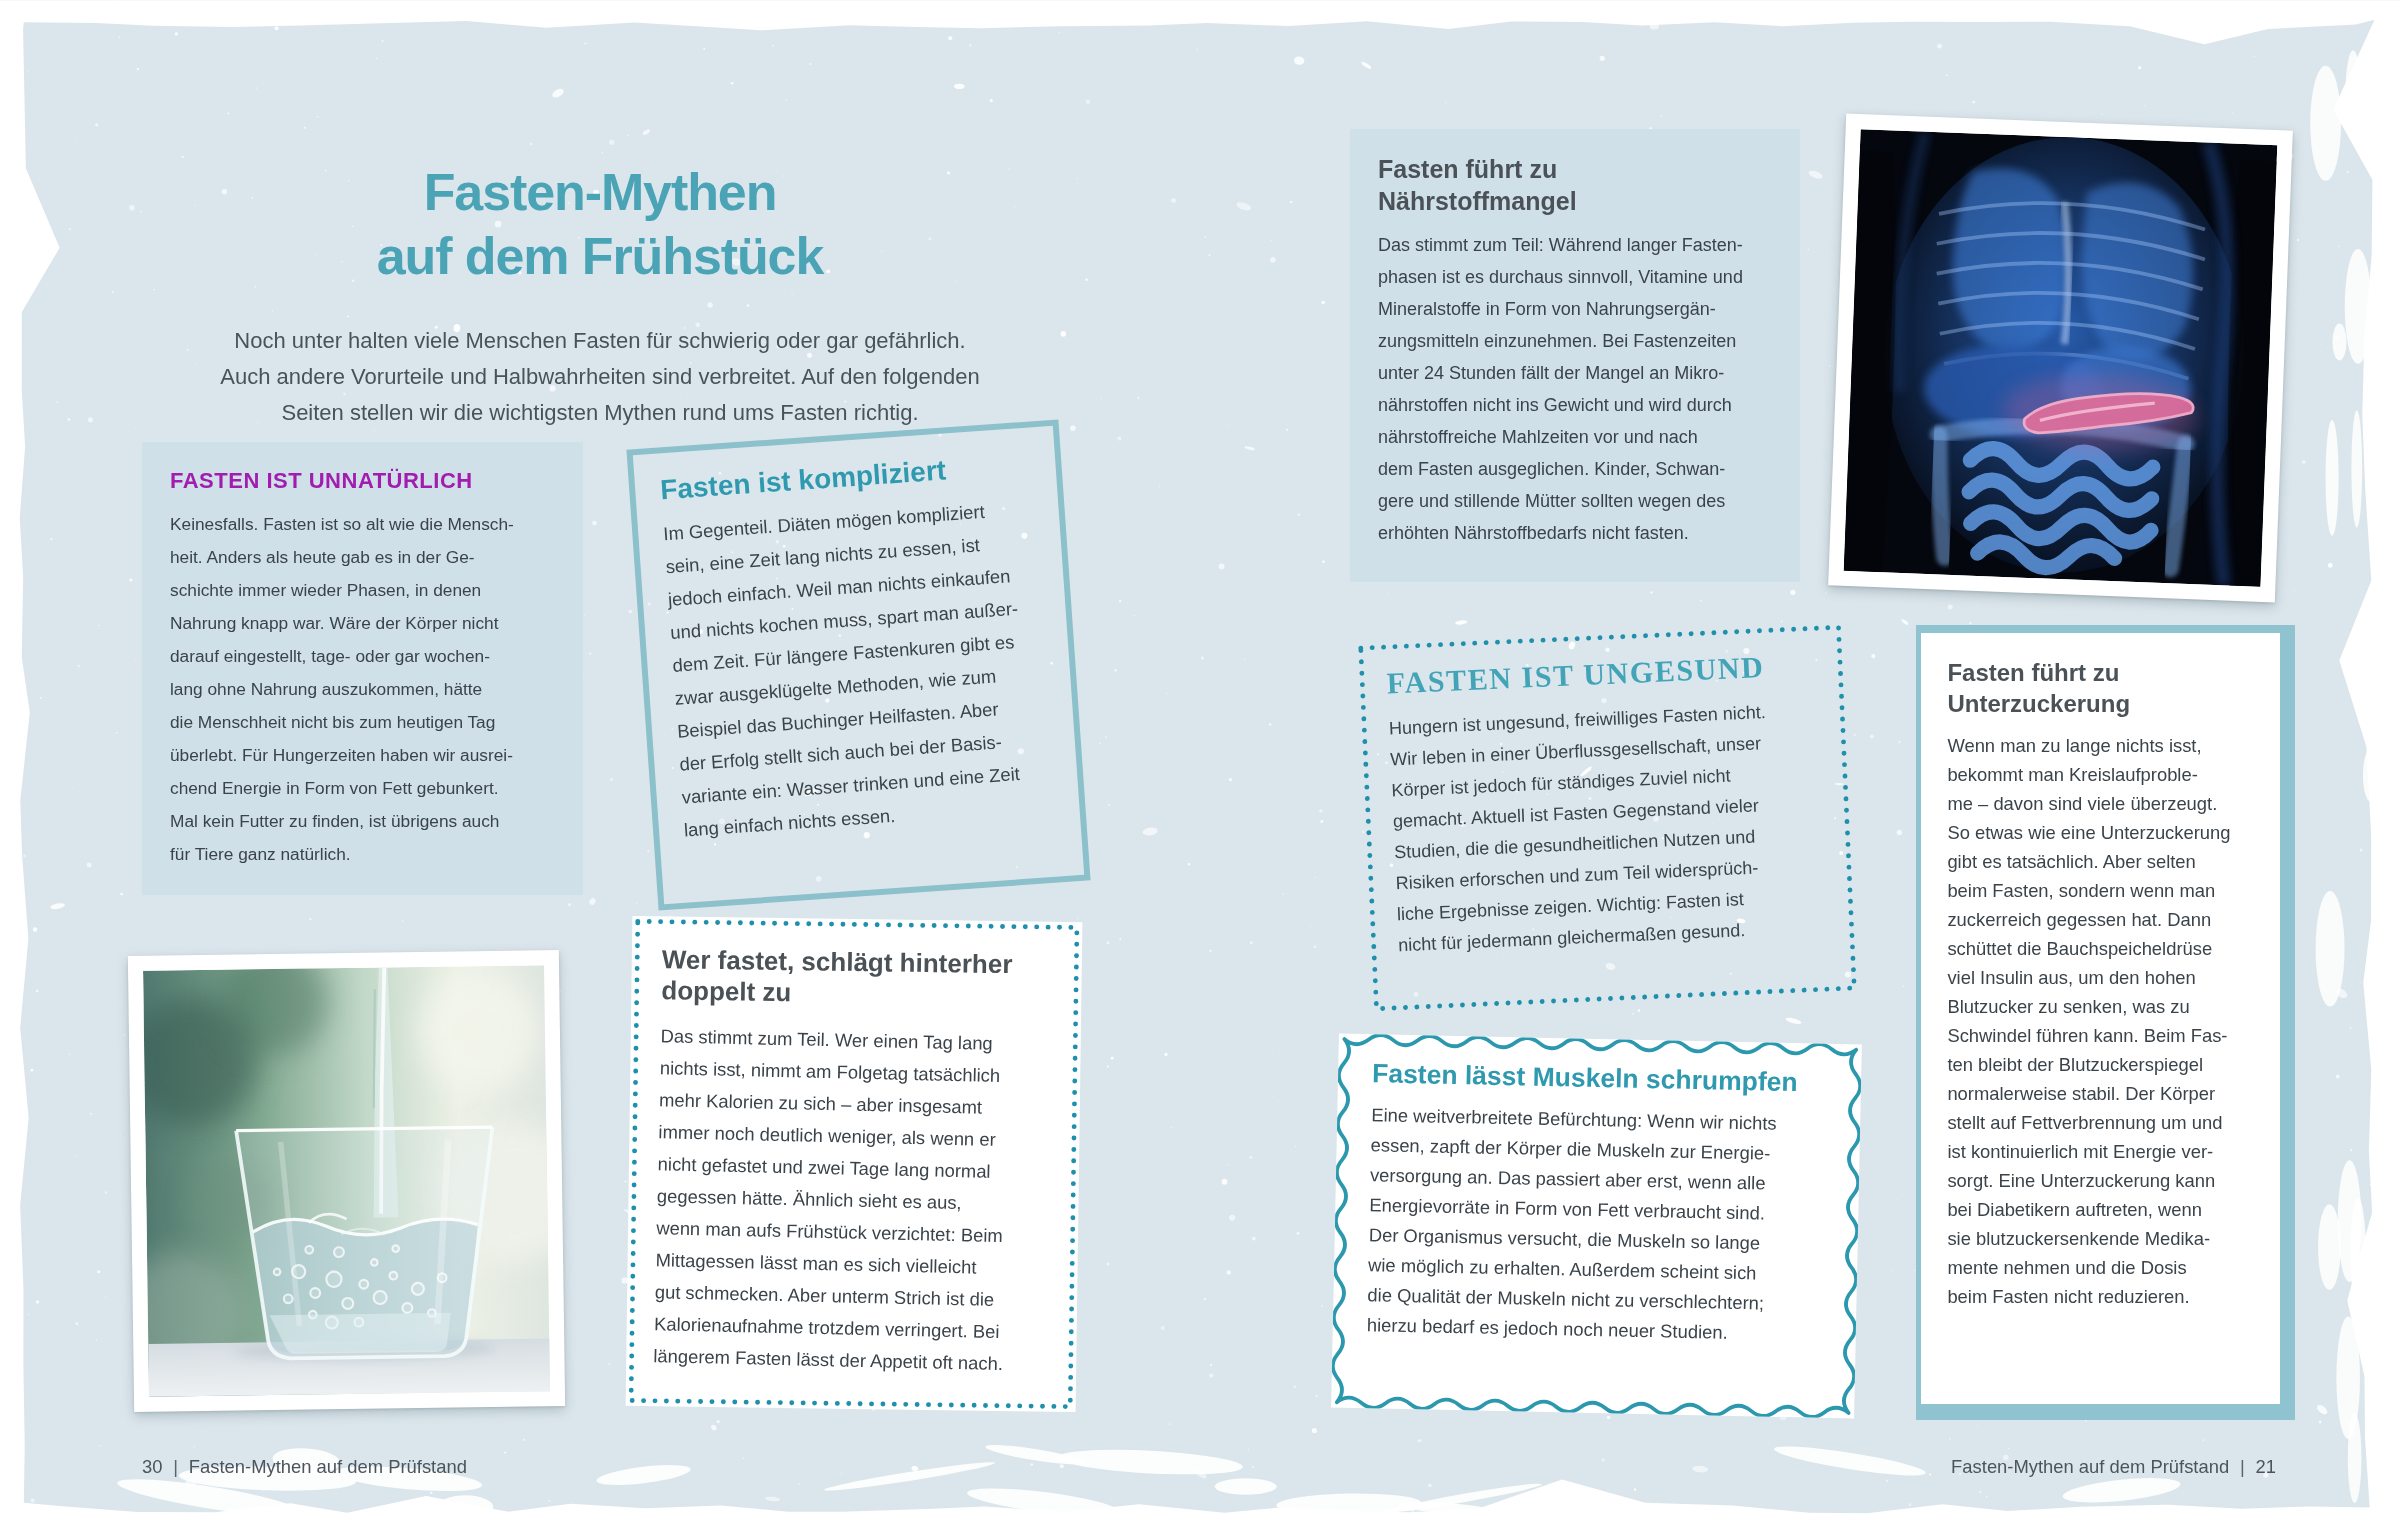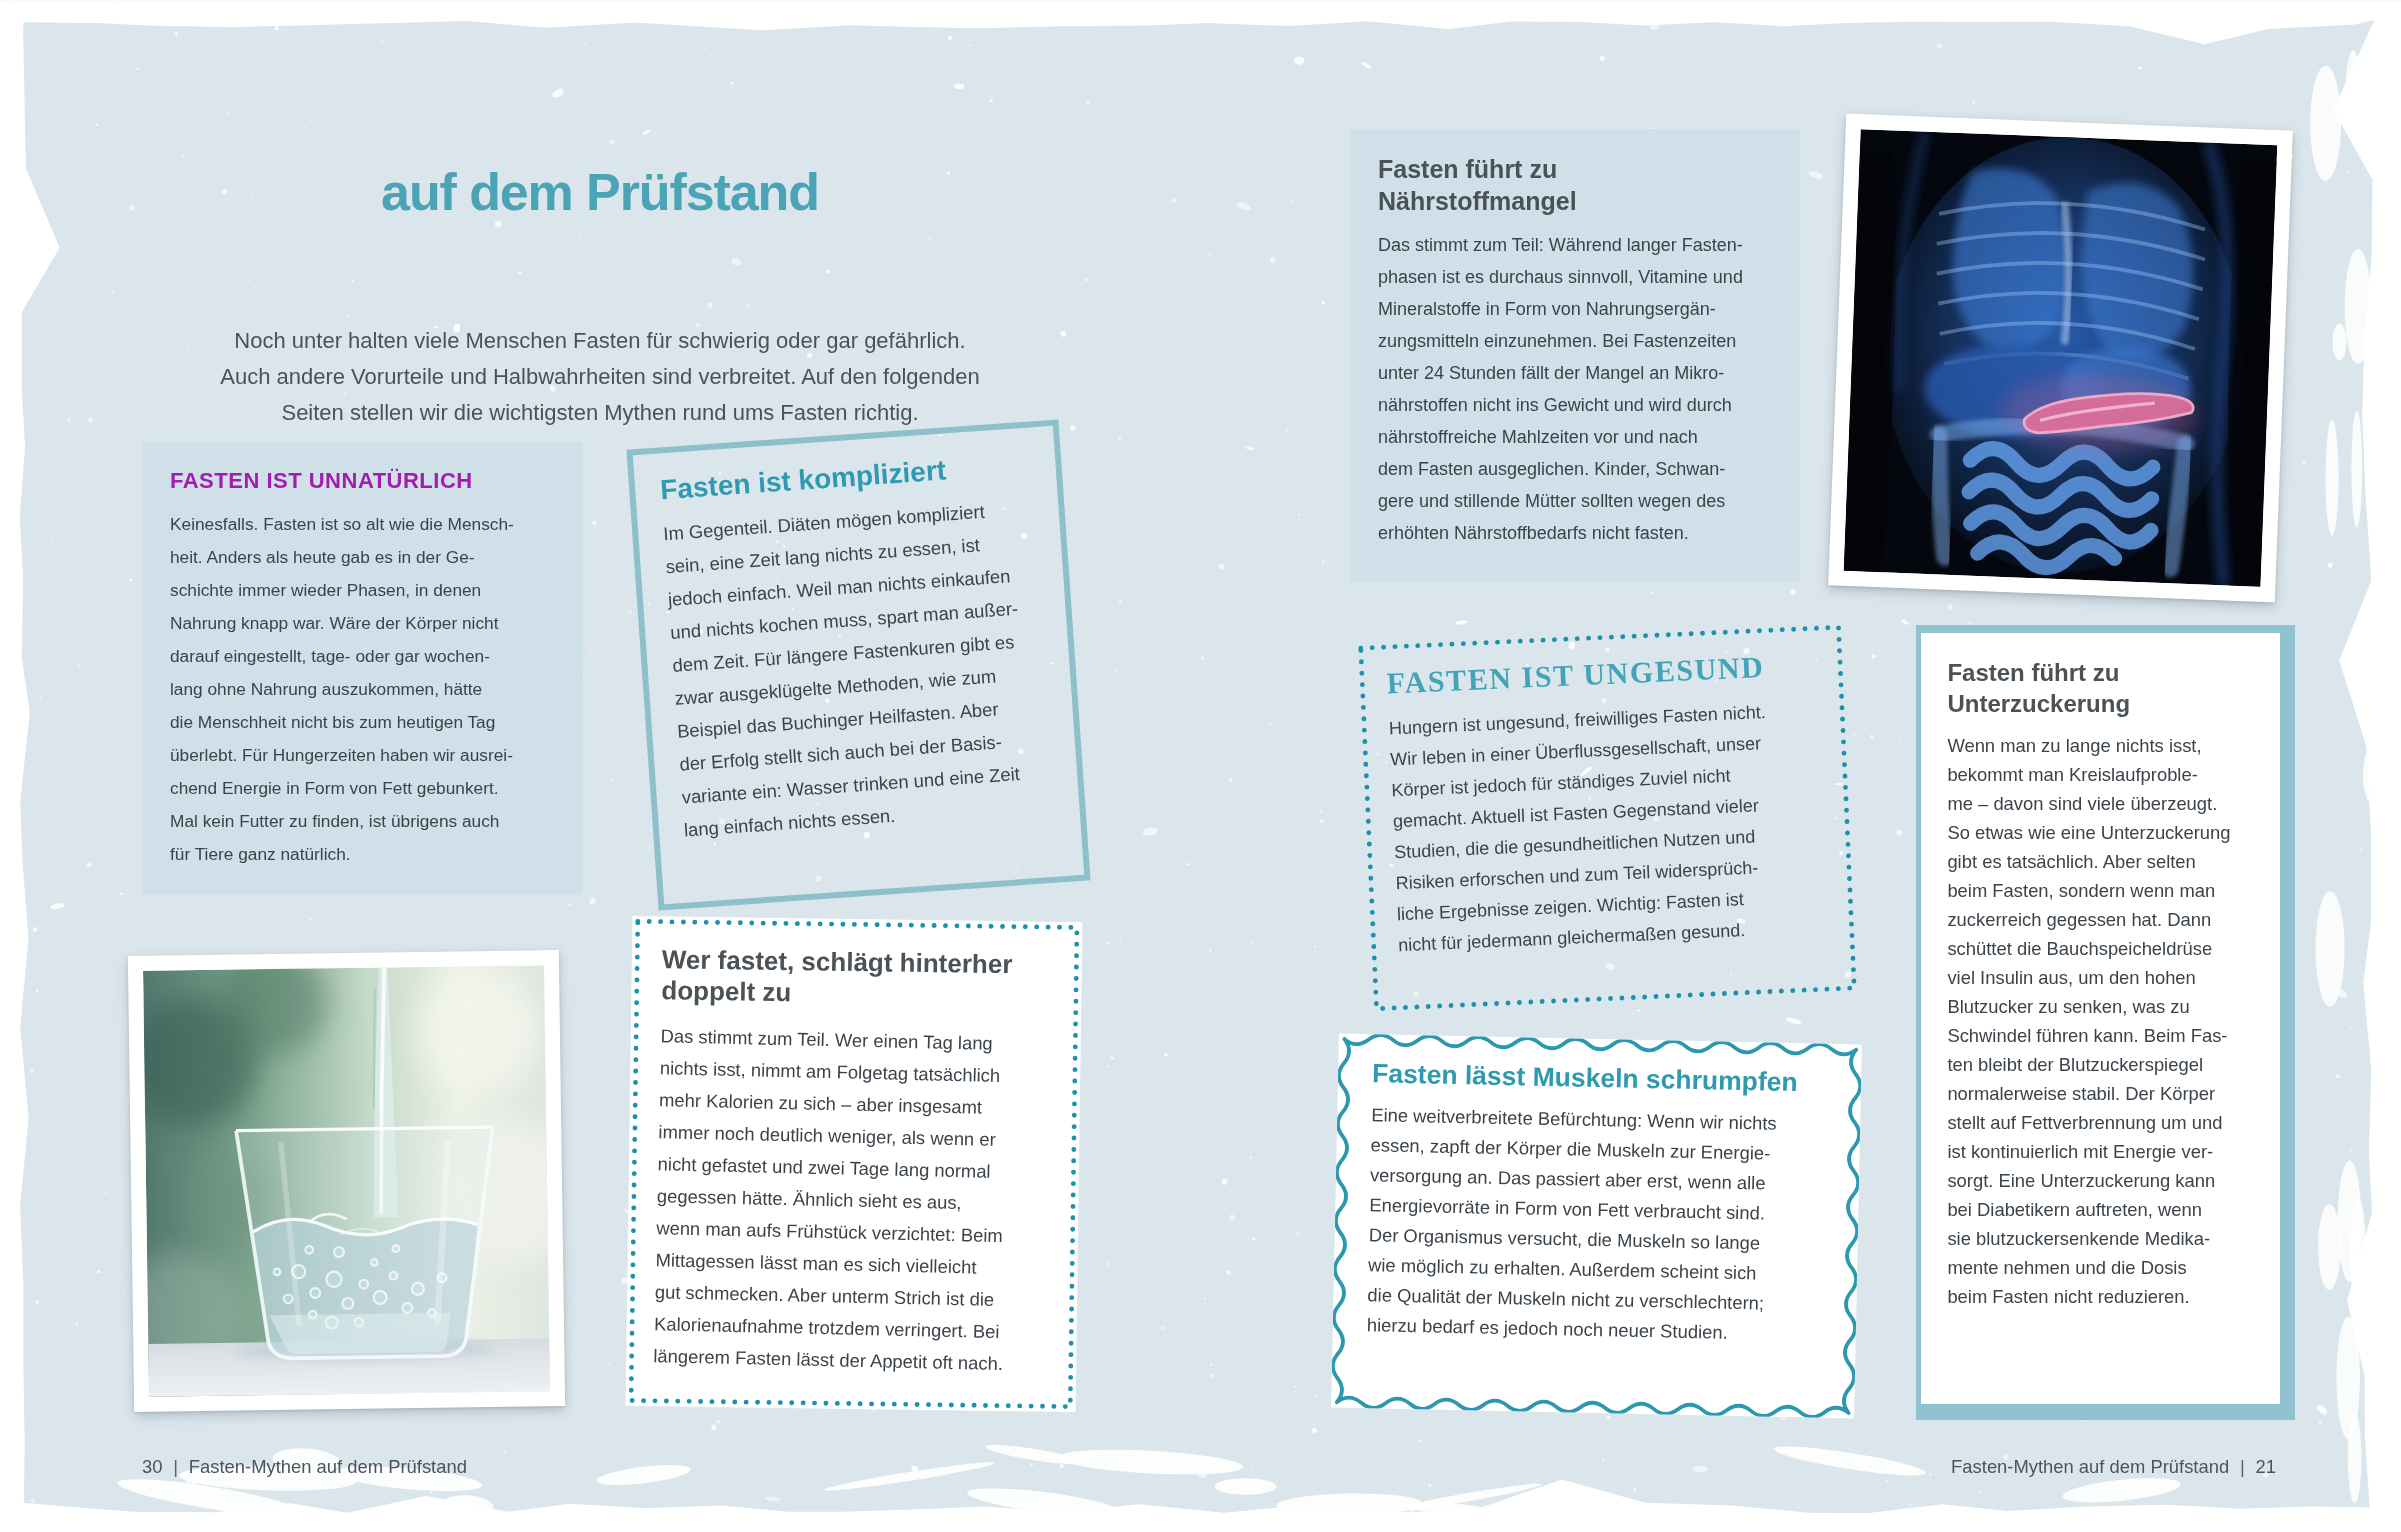--- a/index.html
+++ b/index.html
@@ -952,21 +952,22 @@
       <ellipse cx="4352.5" cy="170.9" rx="14.2" ry="78.2" fill="#ffffff" opacity="0.85"></ellipse>
       <ellipse cx="4355.2" cy="2696.5" rx="12.6" ry="83.4" fill="#ffffff" opacity="0.85"></ellipse>
       <ellipse cx="4327.2" cy="632.3" rx="13.0" ry="34.1" fill="#ffffff" opacity="0.85"></ellipse>
       <ellipse cx="4359.2" cy="867.1" rx="9.9" ry="108.3" fill="#ffffff" opacity="0.85"></ellipse>
     </svg>
 
   <main class="content">
 
     <section>
       <h1 id="title">
-        <div>auf dem Prüfstand</div>
+        <div>Fasten-Mythen</div>
+        <div>auf dem Frühstück</div>
       </h1>
 
       <p id="intro">Noch unter halten viele Menschen Fasten für schwierig oder gar gefährlich.
 Auch andere Vorurteile und Halbwahrheiten sind verbreitet. Auf den folgenden
 Seiten stellen wir die wichtigsten Mythen rund ums Fasten richtig.</p>
 
       <article class="myth-box" id="box-unnatuerlich">
         <div class="myth-heading-teal">FASTEN IST UNNATÜRLICH</div>
         <div class="myth-body">Keinesfalls. Fasten ist so alt wie die Mensch-
 heit. Anders als heute gab es in der Ge-

